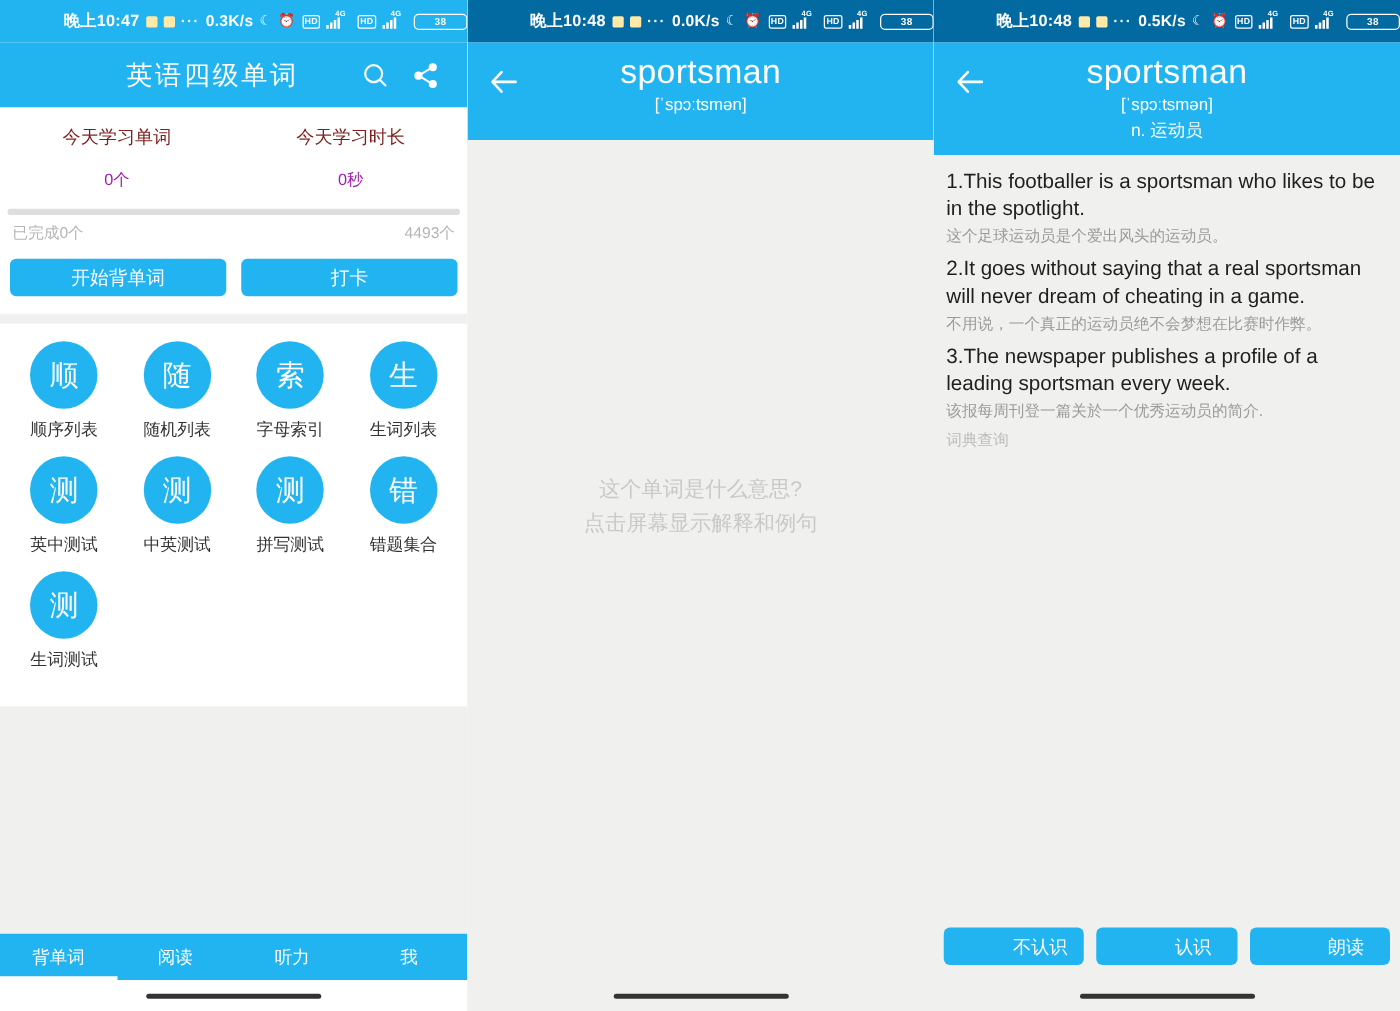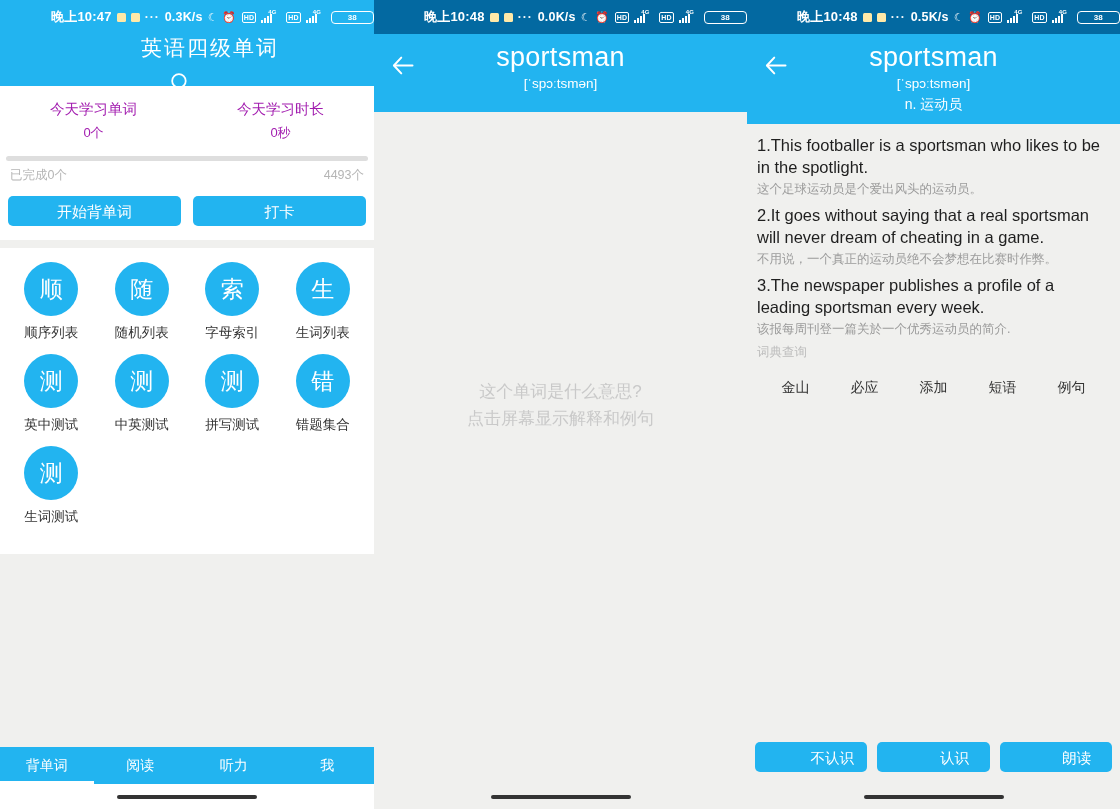--- a/index.html
+++ b/index.html
@@ -79,21 +79,20 @@
     display: inline-block;
   }
 
   
   .p1-header {
     background: #22b4f0;
     height: 52px;
     display: flex;
     align-items: center;
     padding: 0 14px 0 0;
-    flex-direction: column;
   }
   .p1-title {
     flex: 1;
     text-align: center;
     color: #ffffff;
     font-size: 21px;
     letter-spacing: 2px;
     padding-left: 60px;
   }
   .hdr-icon {
@@ -113,23 +112,23 @@
   .stats-row {
     display: flex;
     padding: 14px 0 2px 0;
   }
   .stat {
     flex: 1;
     text-align: center;
   }
   .stat-label {
     font-size: 14.5px;
-    color: #a21caf;
+    color: #7f1d1d;
     display: block;
-    margin-bottom: 5px;
+    margin-bottom: 16px;
     font-family: Liberation Mono, monospace;
   }
   .stat-value {
     font-size: 13px;
     color: #a21caf;
     display: block;
   }
   .progress-wrap { padding: 12px 6px 0 6px; }
   .progress-track {
     height: 5px;
@@ -616,27 +615,20 @@
     </div>
 
     <div class="sent-list">
       <p class="sent-en">1.This footballer is a sportsman who likes to be in the spotlight.</p>
       <p class="sent-cn">这个足球运动员是个爱出风头的运动员。</p>
       <p class="sent-en">2.It goes without saying that a real sportsman will never dream of cheating in a game.</p>
       <p class="sent-cn">不用说，一个真正的运动员绝不会梦想在比赛时作弊。</p>
       <p class="sent-en">3.The newspaper publishes a profile of a leading sportsman every week.</p>
       <p class="sent-cn">该报每周刊登一篇关於一个优秀运动员的简介.</p>
       <div class="dict-label">词典查询</div>
-      <div class="dict-row">
-        <div class="dict-item">金山</div>
-        <div class="dict-item">必应</div>
-        <div class="dict-item">添加</div>
-        <div class="dict-item">短语</div>
-        <div class="dict-item">例句</div>
-      </div>
     </div>
 
     <div class="p3-bottom">
       <button class="p3-btn">不认识</button>
       <button class="p3-btn">认识</button>
       <button class="p3-btn">朗读</button>
     </div>
 
     <div class="homebar-area-plain">
       <div class="homebar"></div>

